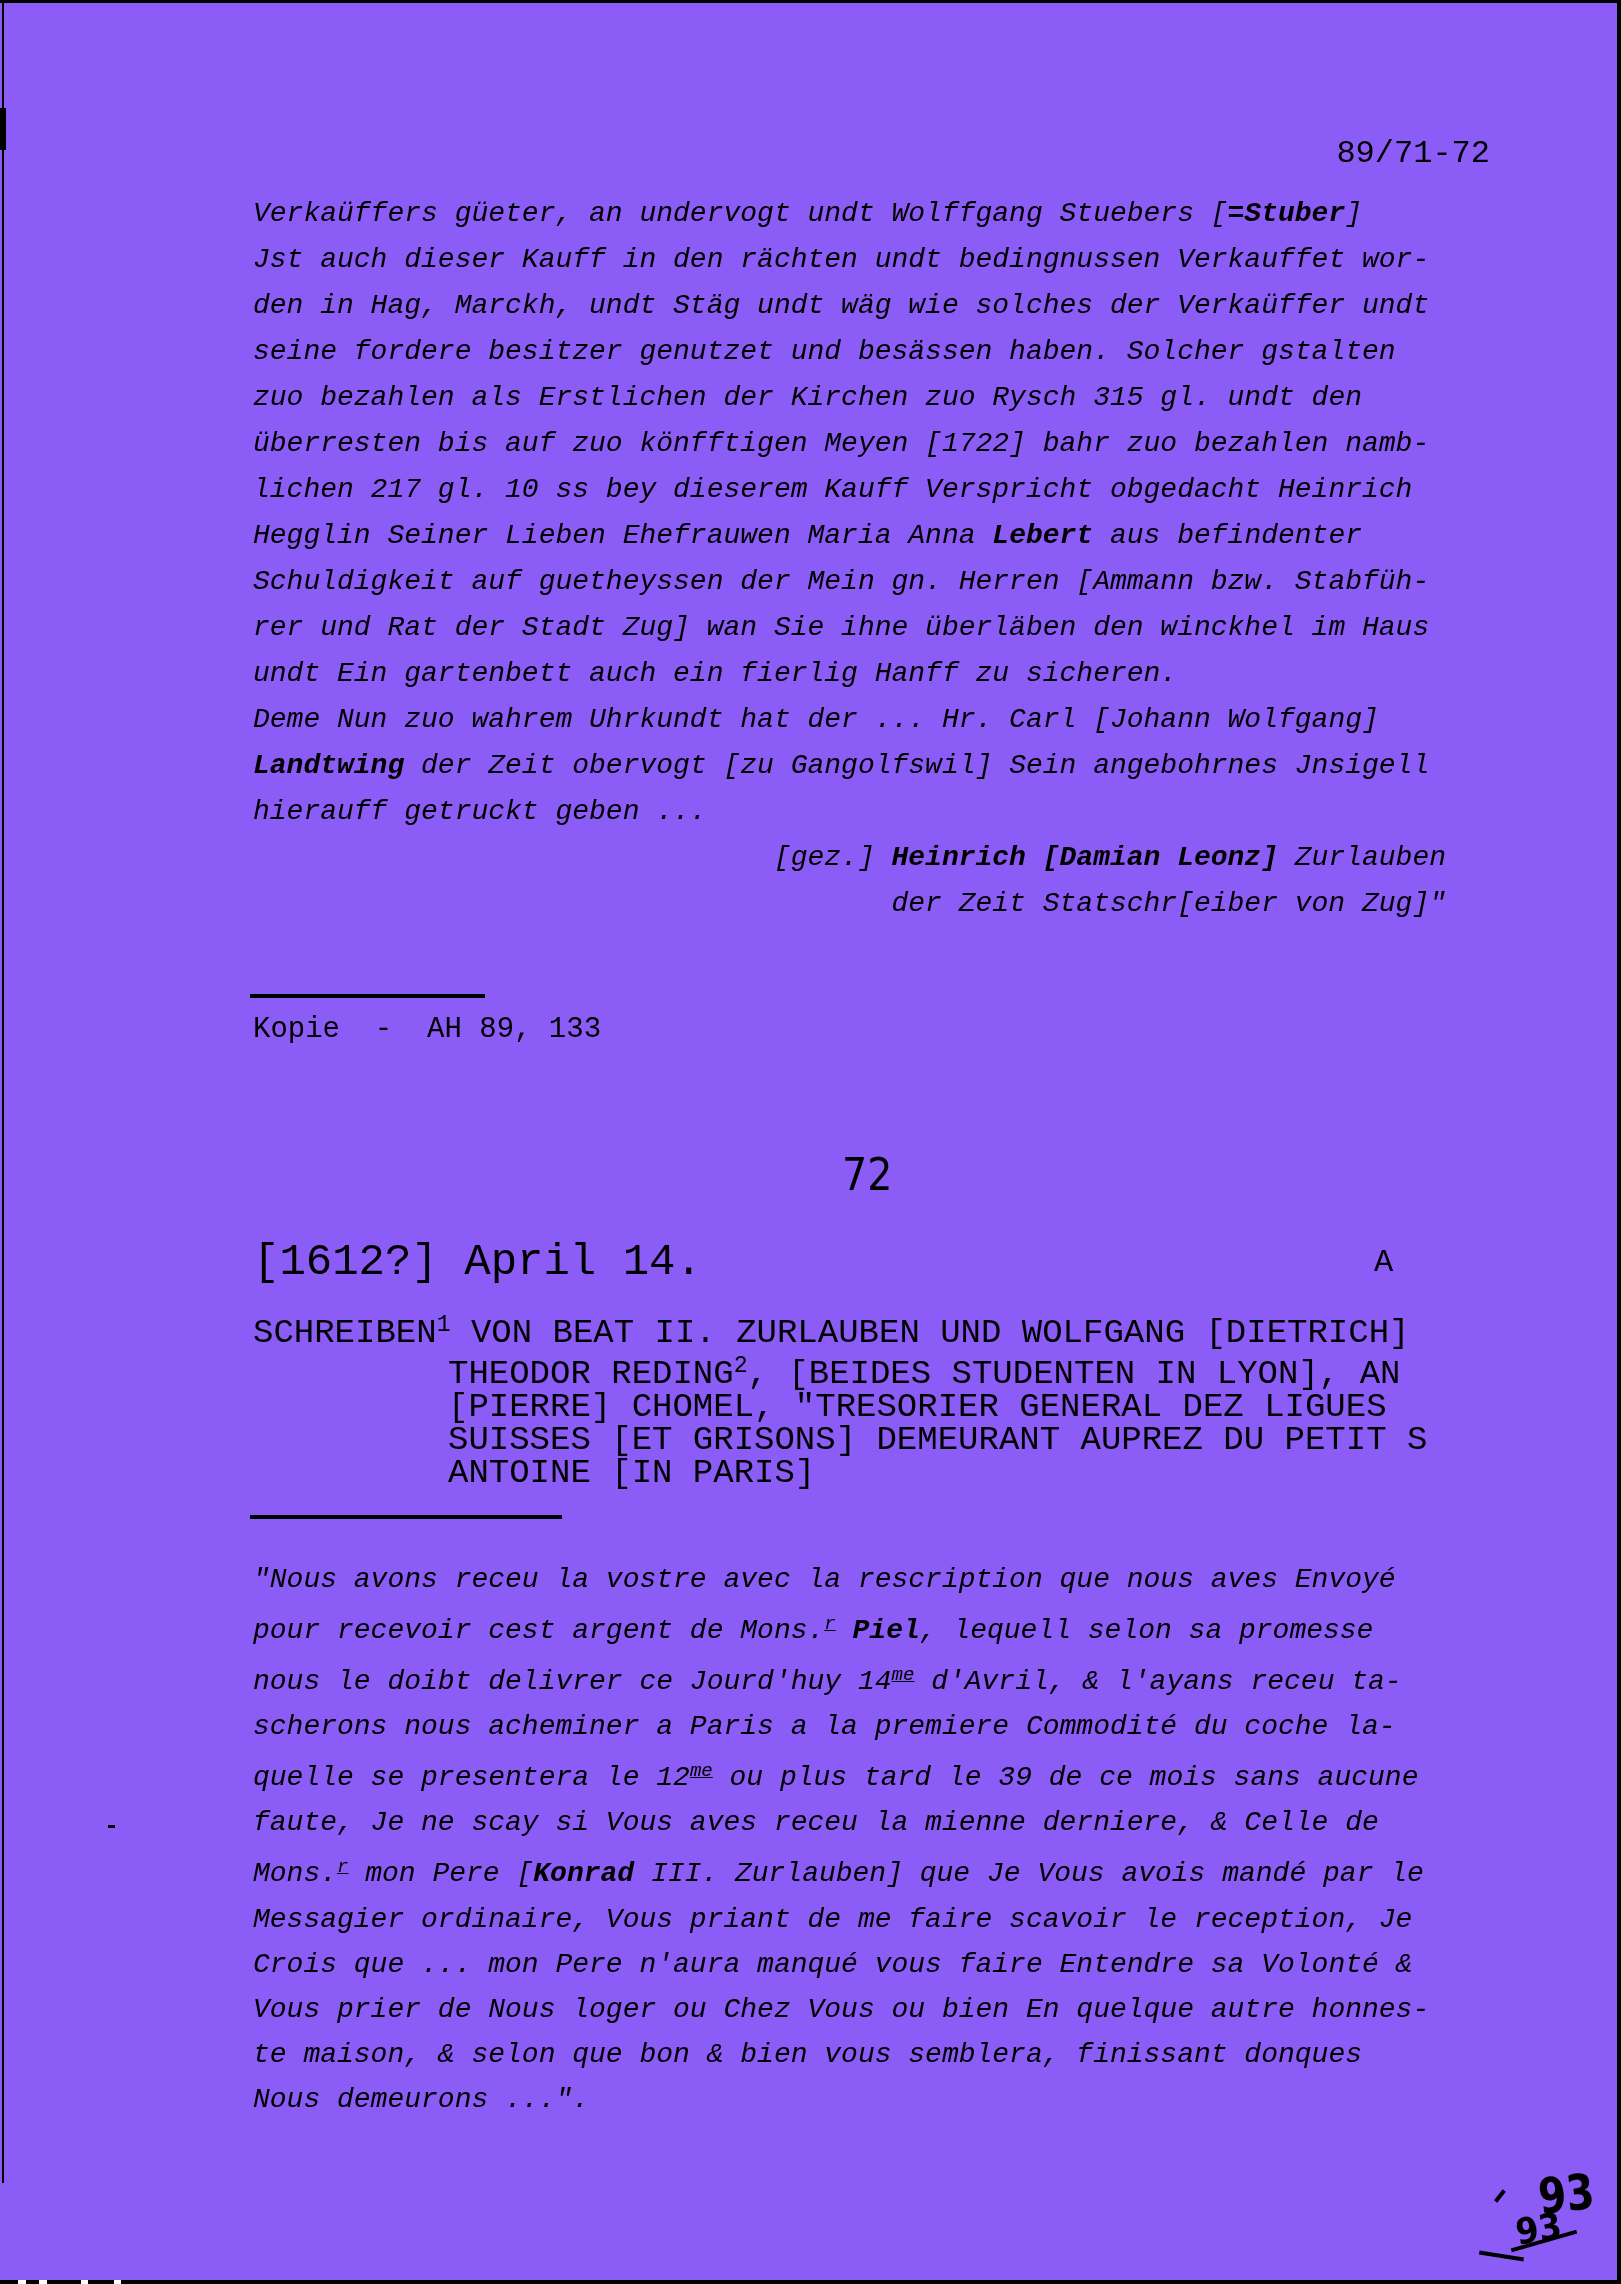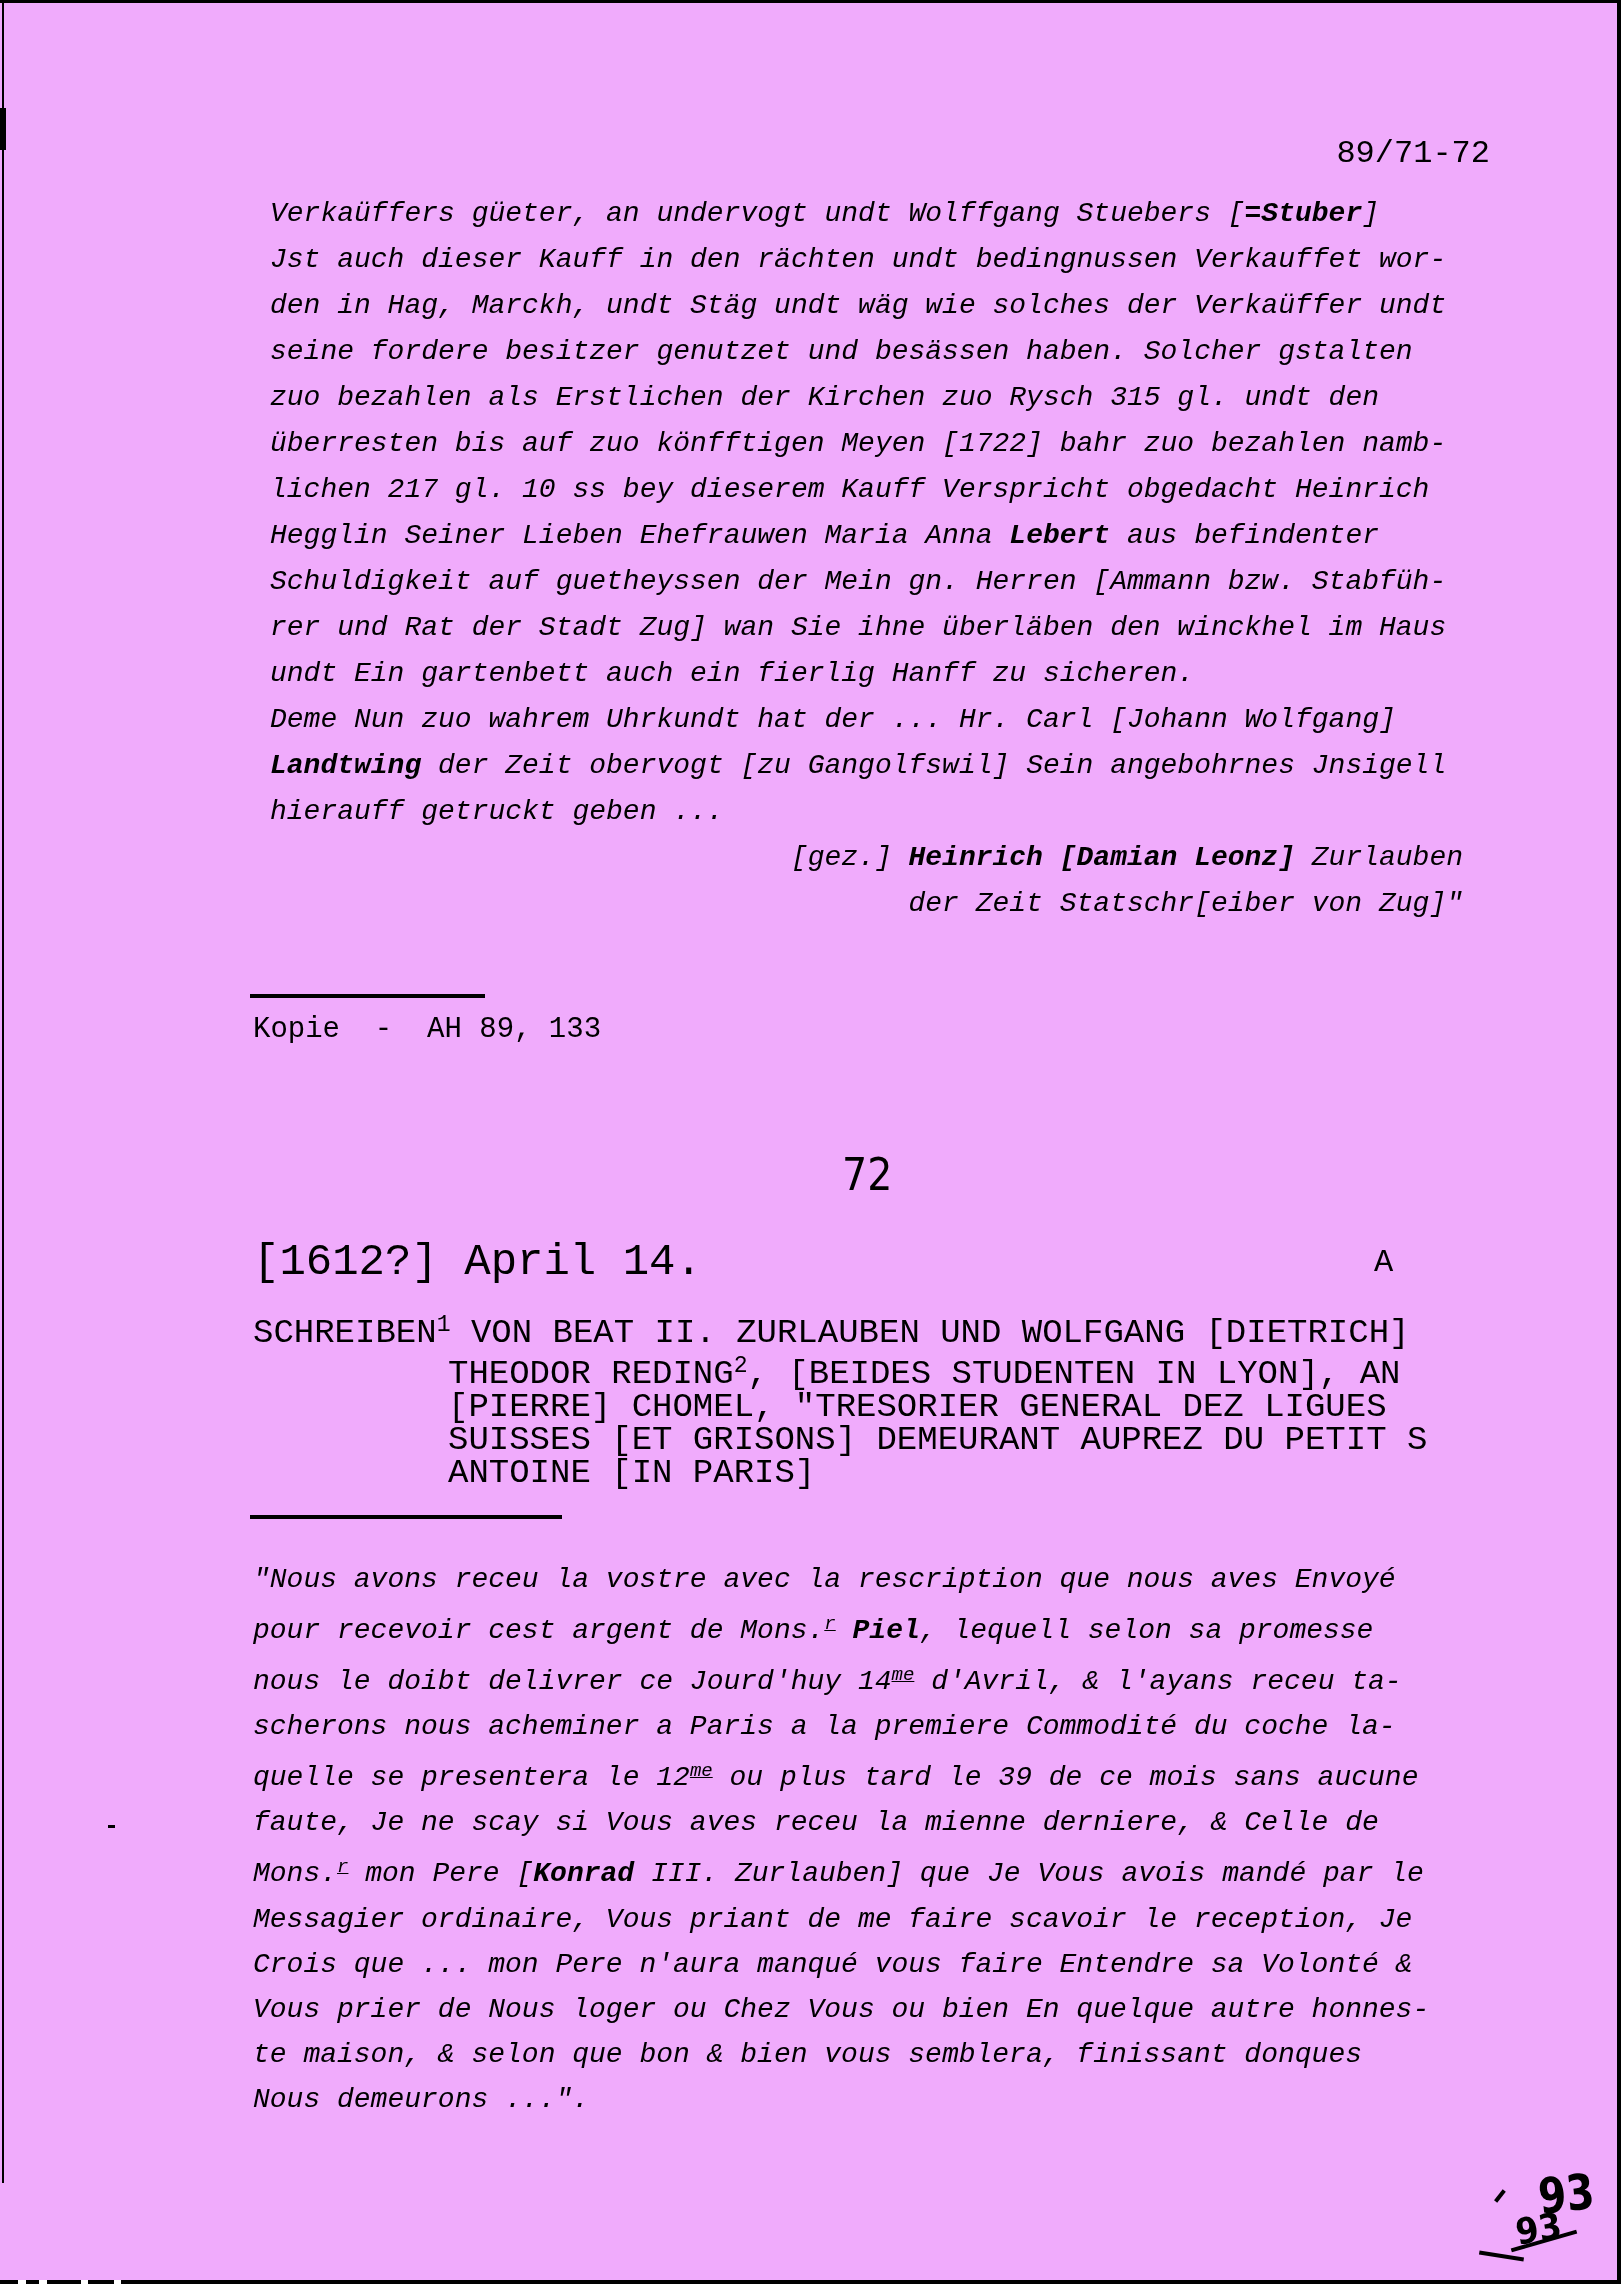--- a/index.html
+++ b/index.html
@@ -1,37 +1,37 @@
 <!DOCTYPE html>
 <html style="font-size:13px"><head>
 <meta charset="utf-8">
 <style>
   * { box-sizing: border-box; }
   html,body { margin:0; padding:0; background:#fff; }
   .page {
     position: relative;
     width: 1622px; height: 2284px;
-    background: #f0abfc; color: #000;
+    background: #8b5cf6; color: #000;
     font-family: "Liberation Mono", "DejaVu Sans Mono", monospace;
     overflow: hidden;
   }
   .edge { position:absolute; background:#000; }
   .edge-gap { position:absolute; background:#fff; }
   .line { white-space: pre; }
   .b { font-weight: bold; }
   .sup { font-size: 0.68em; vertical-align: 0.48em; }
   .u { text-decoration: underline; }
 
   .ref {
     position:absolute; left:253px; top:135px; width:1237px;
     text-align:right; font-size:32px; line-height:37px;
   }
   .german {
     position:absolute; left:253px; top:191px; width:1193px;
-    font-style:italic; font-size:28px; line-height:46px;margin-left:17px;
+    font-style:italic; font-size:28px; line-height:46px;
   }
   .german .right { text-align:right; }
   .rule1 { position:absolute; left:250px; top:994px; width:235px; height:4px; background:#000; }
   .kopie { position:absolute; left:253px; top:1012px; font-size:29px; line-height:36px; }
   .entry-no {
     position:absolute; left:842px; top:1151px;
     font-family:"DejaVu Sans", sans-serif; font-size:45px; line-height:47px;
     transform: scaleX(0.88); transform-origin:left center;
   }
   .date-line { position:absolute; left:253px; top:1244px; font-size:44px; line-height:37px; }

